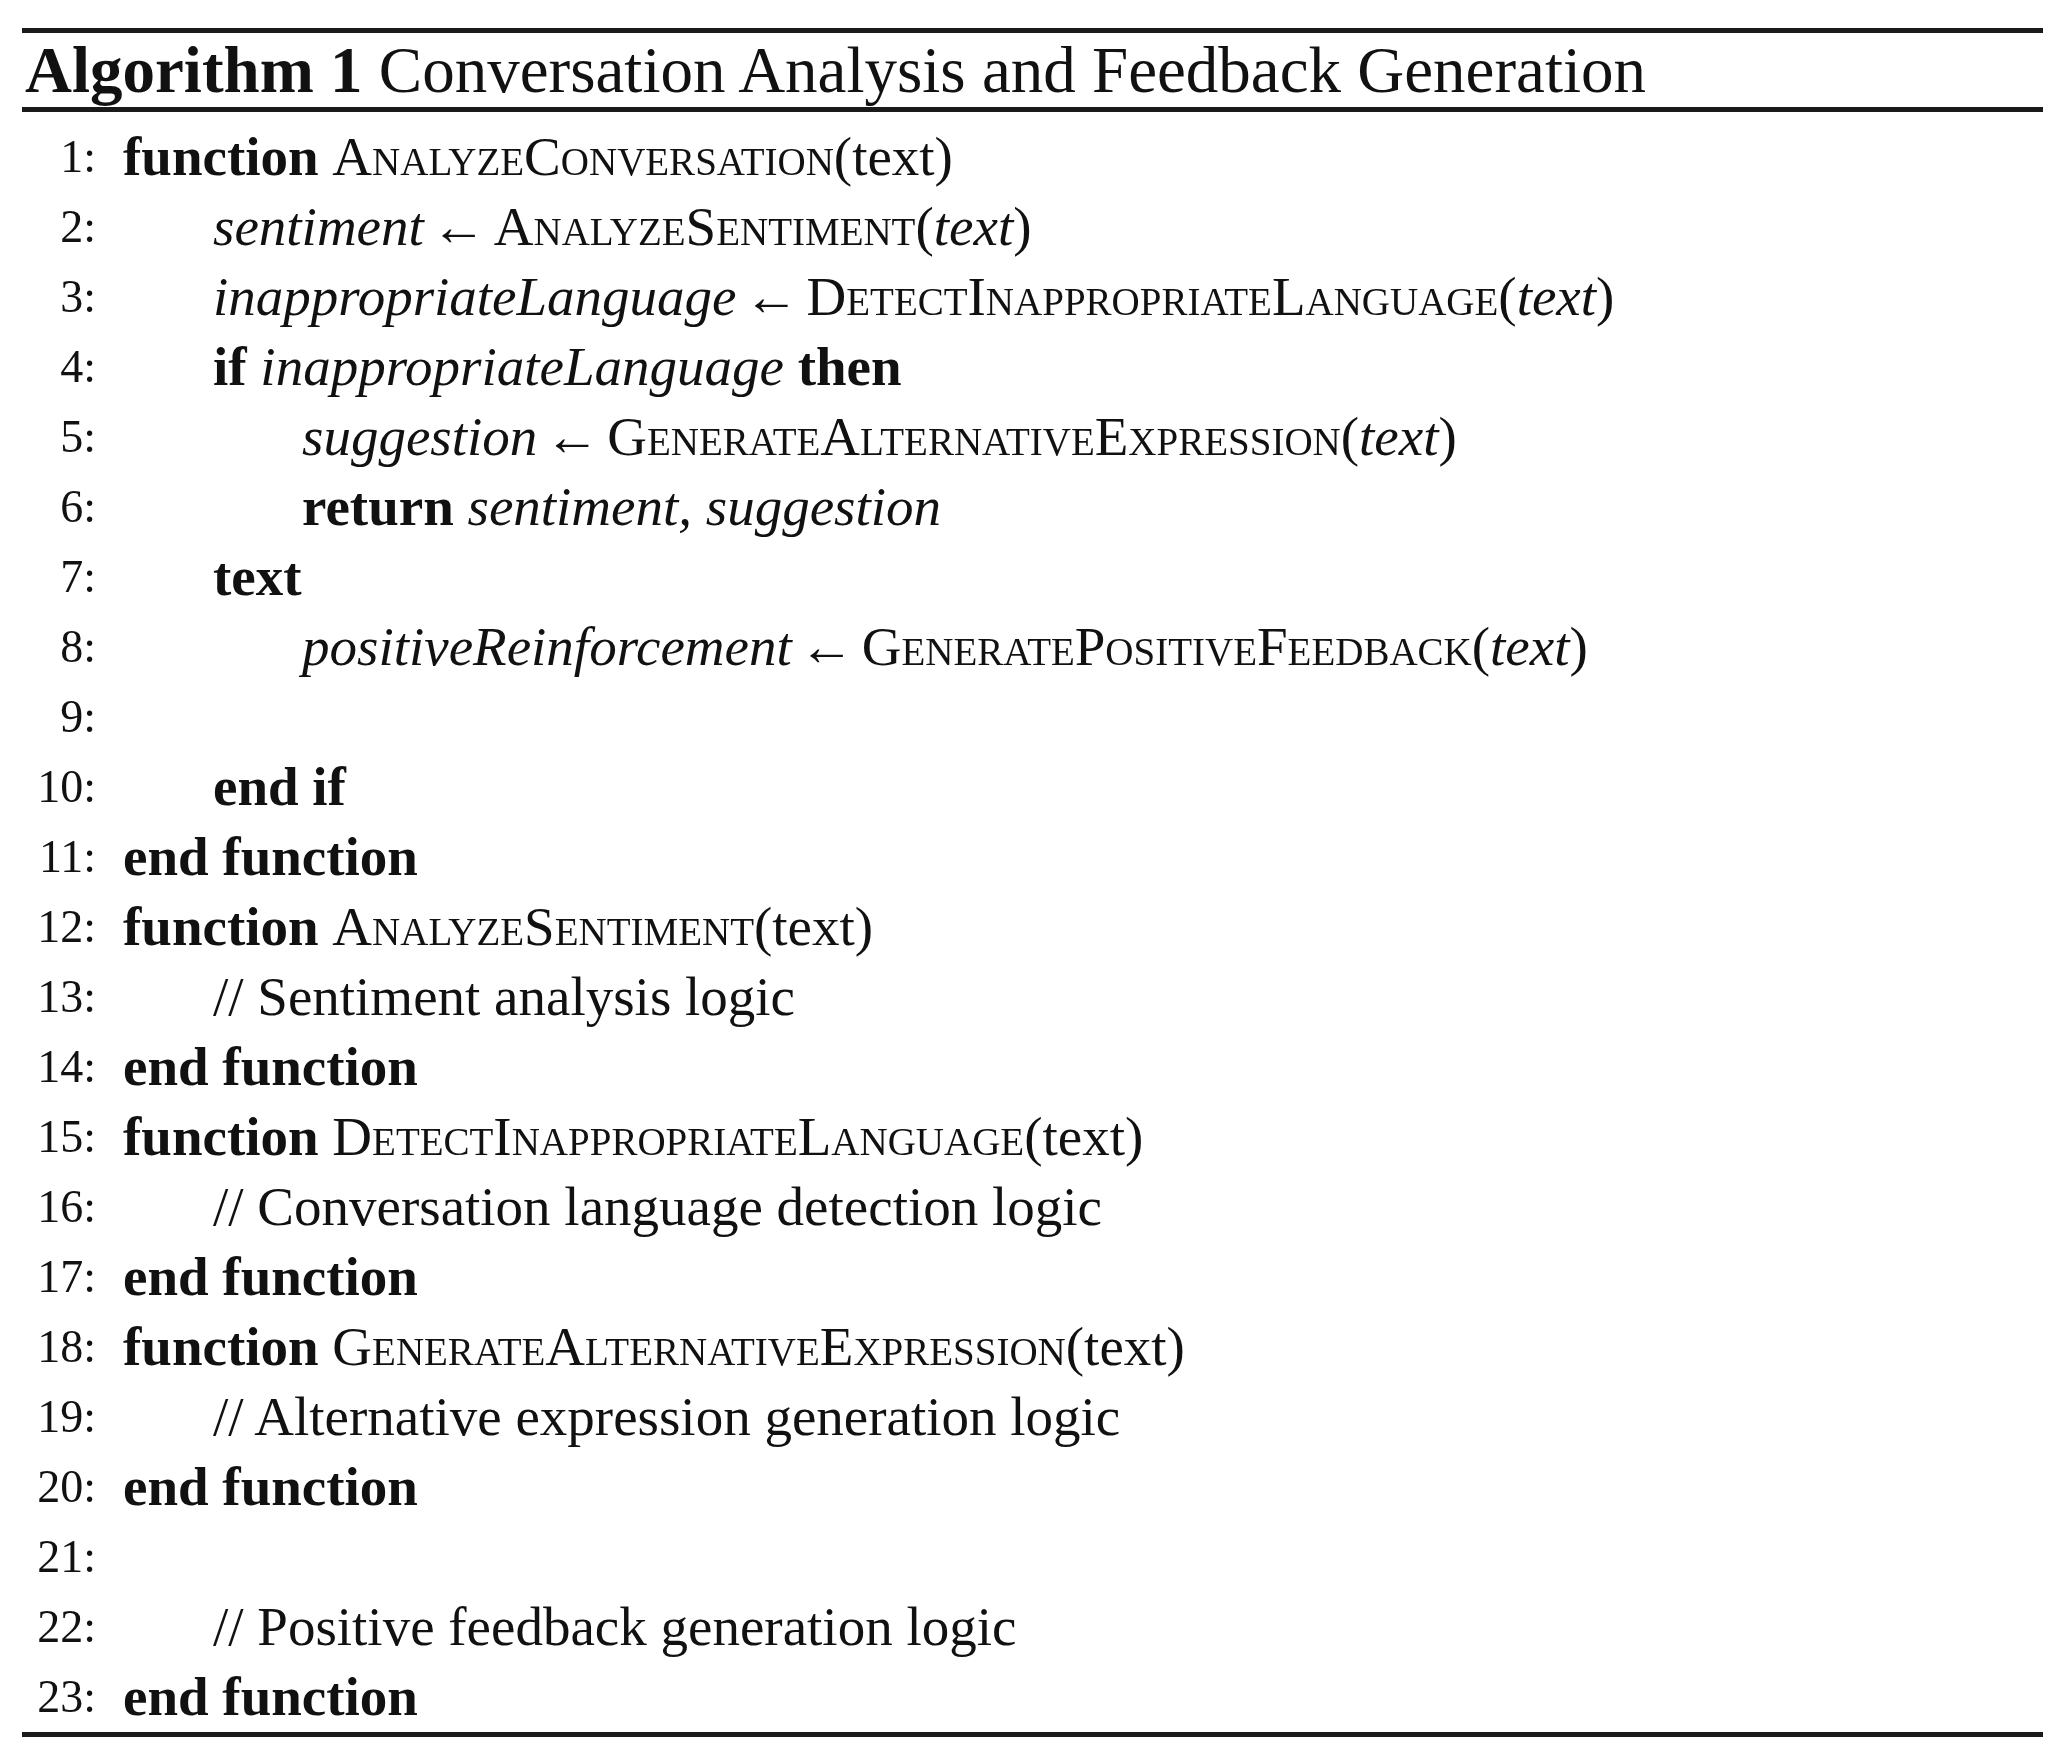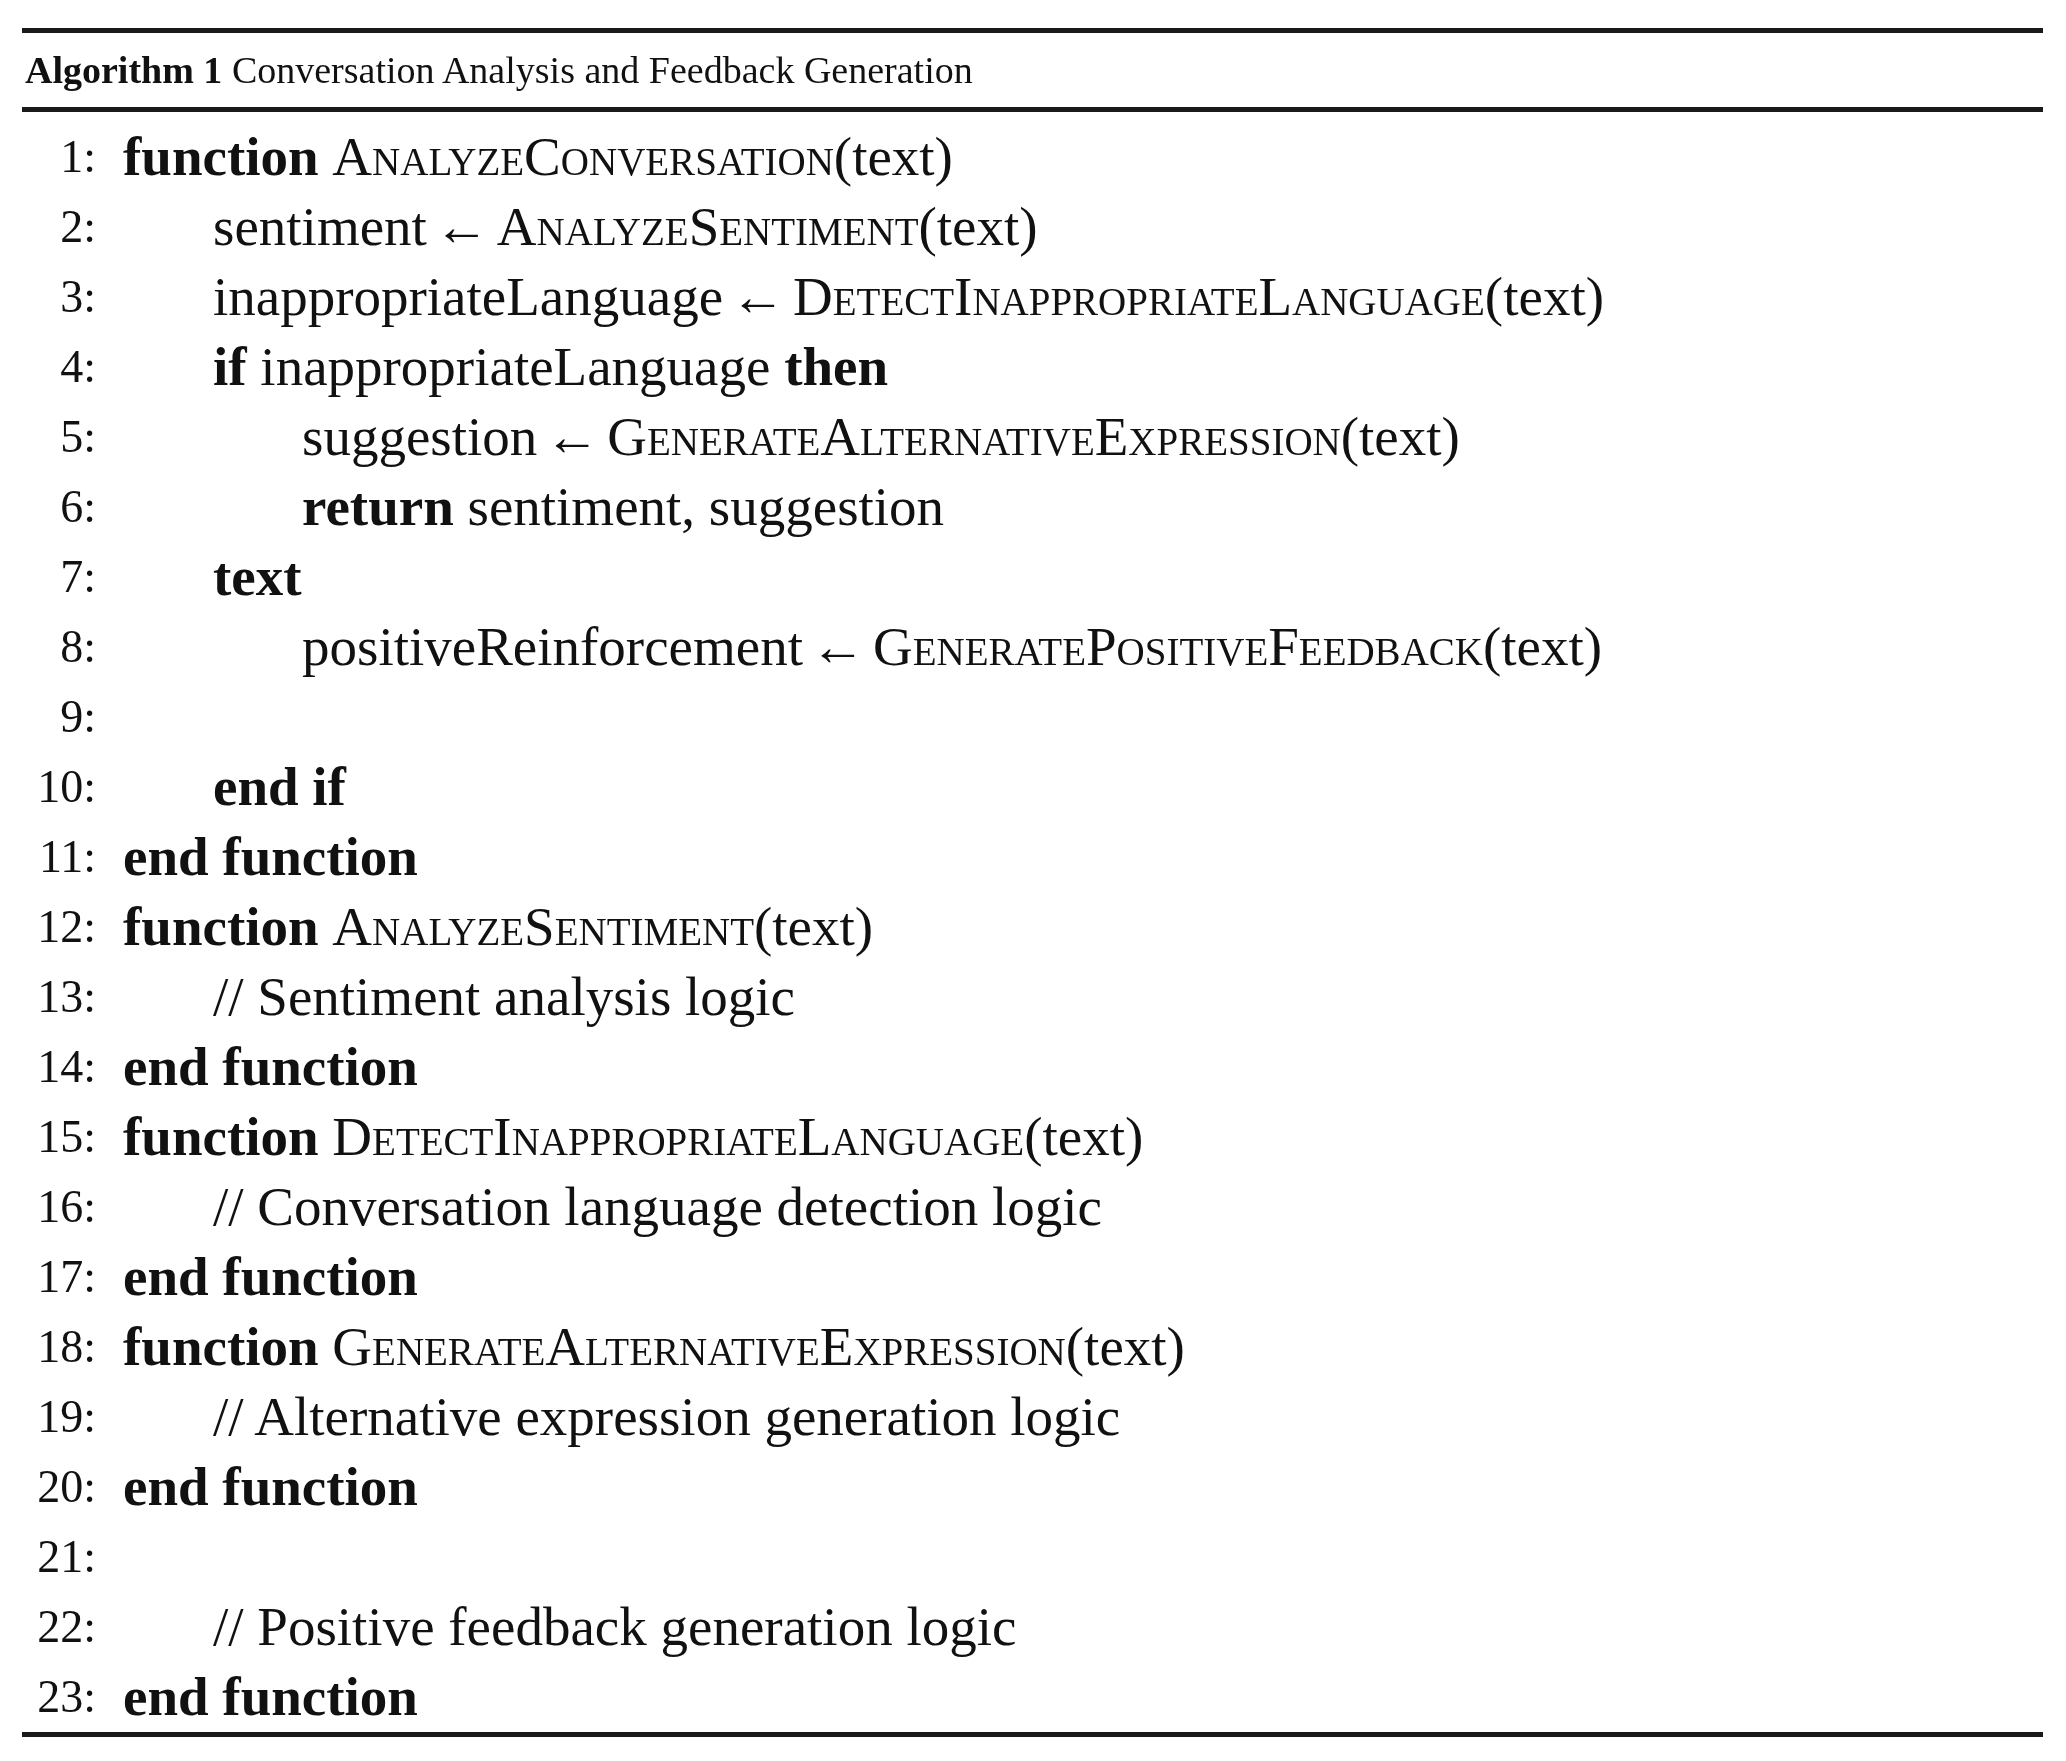--- a/index.html
+++ b/index.html
@@ -24,21 +24,21 @@
   .rule.top { top: 28px; height: 5.2px; }
   .rule.mid { top: 107px; height: 4.5px; }
   .rule.bottom { top: 1732px; height: 4.5px; }
 
   .caption {
     position: absolute;
     left: 25px;
     top: 37px;
     height: 67px;
     line-height: 67px;
-    font-size: 38px;
+    font-size: 65px;
     white-space: nowrap;
   }
   .caption .label { font-weight: bold; }
 
   .lines {
     position: absolute;
     left: 0;
     top: 122px;
     width: 2066px;
   }
@@ -57,21 +57,21 @@
     font-size: 46px;
   }
   .code {
     position: absolute;
     left: 123px;
   }
   .code.i1 { left: 213px; }
   .code.i2 { left: 302px; }
   .kw { font-weight: bold; }
   .fn { font-variant: small-caps; }
-  .var { }
+  .var { font-style: italic; }
   .arrow { padding: 0 7.5px; }
 </style>
 </head>
 <body>
 
 <div class="rule top"></div>
 
 <div class="caption">
   <span class="label">Algorithm 1</span>
   <span>Conversation Analysis and Feedback Generation</span>

